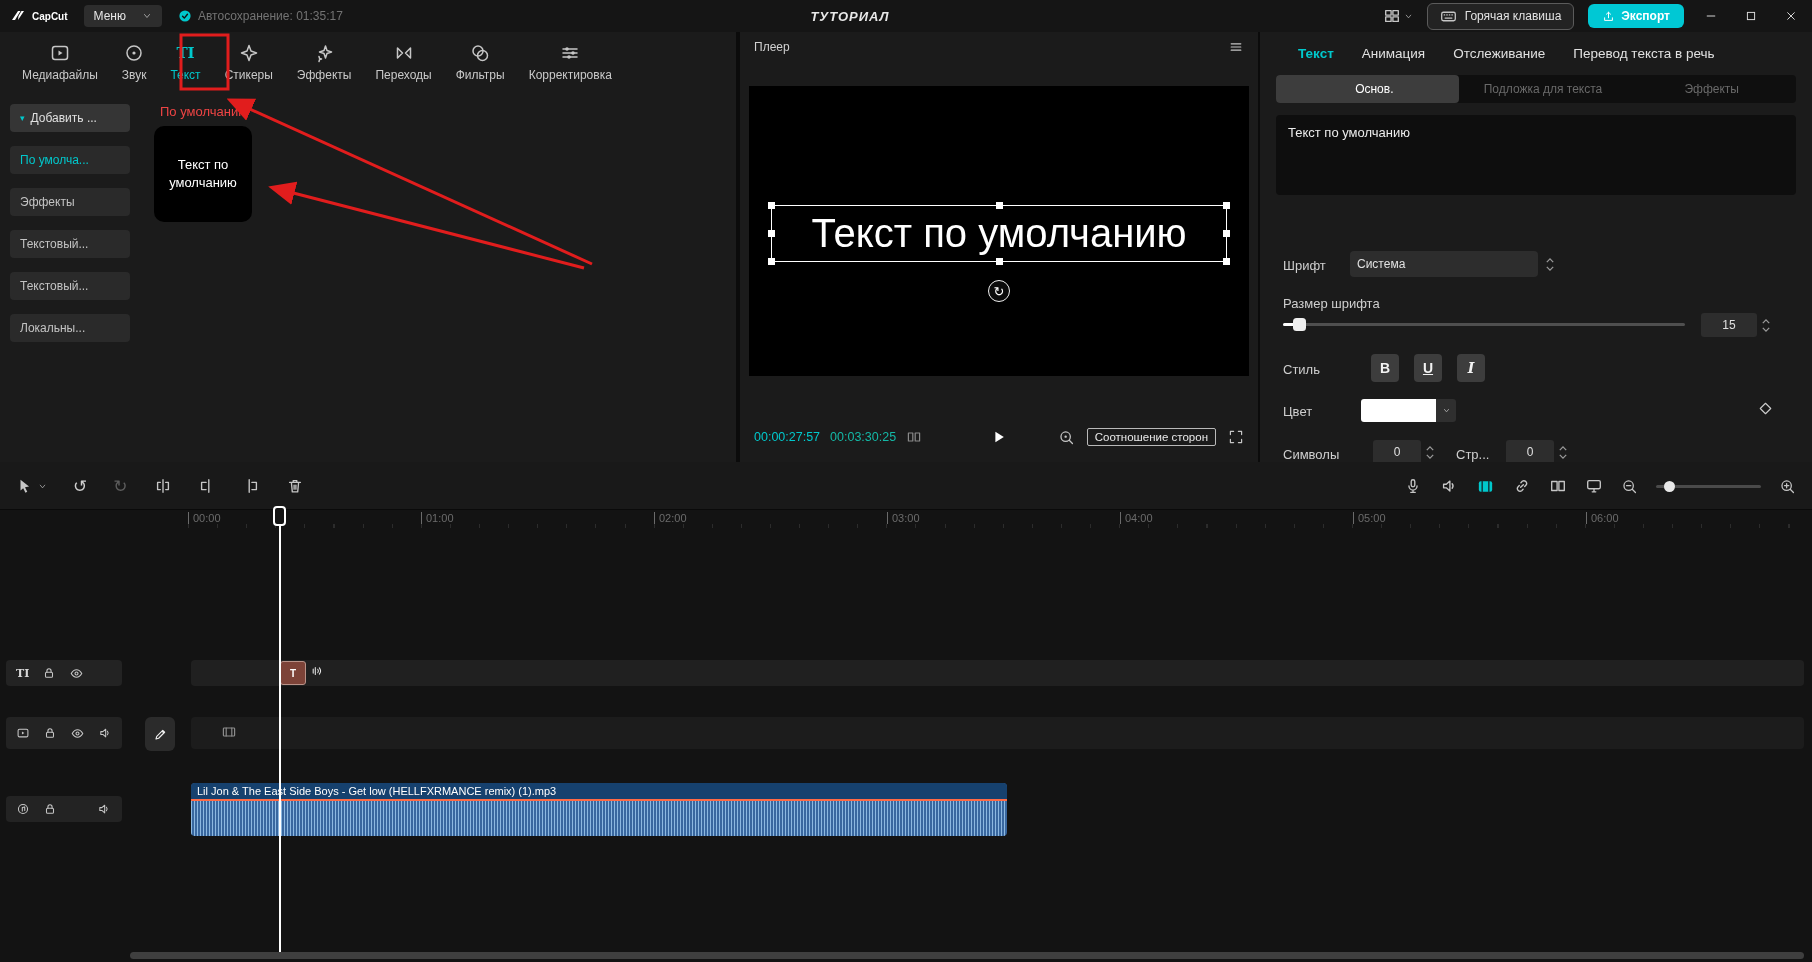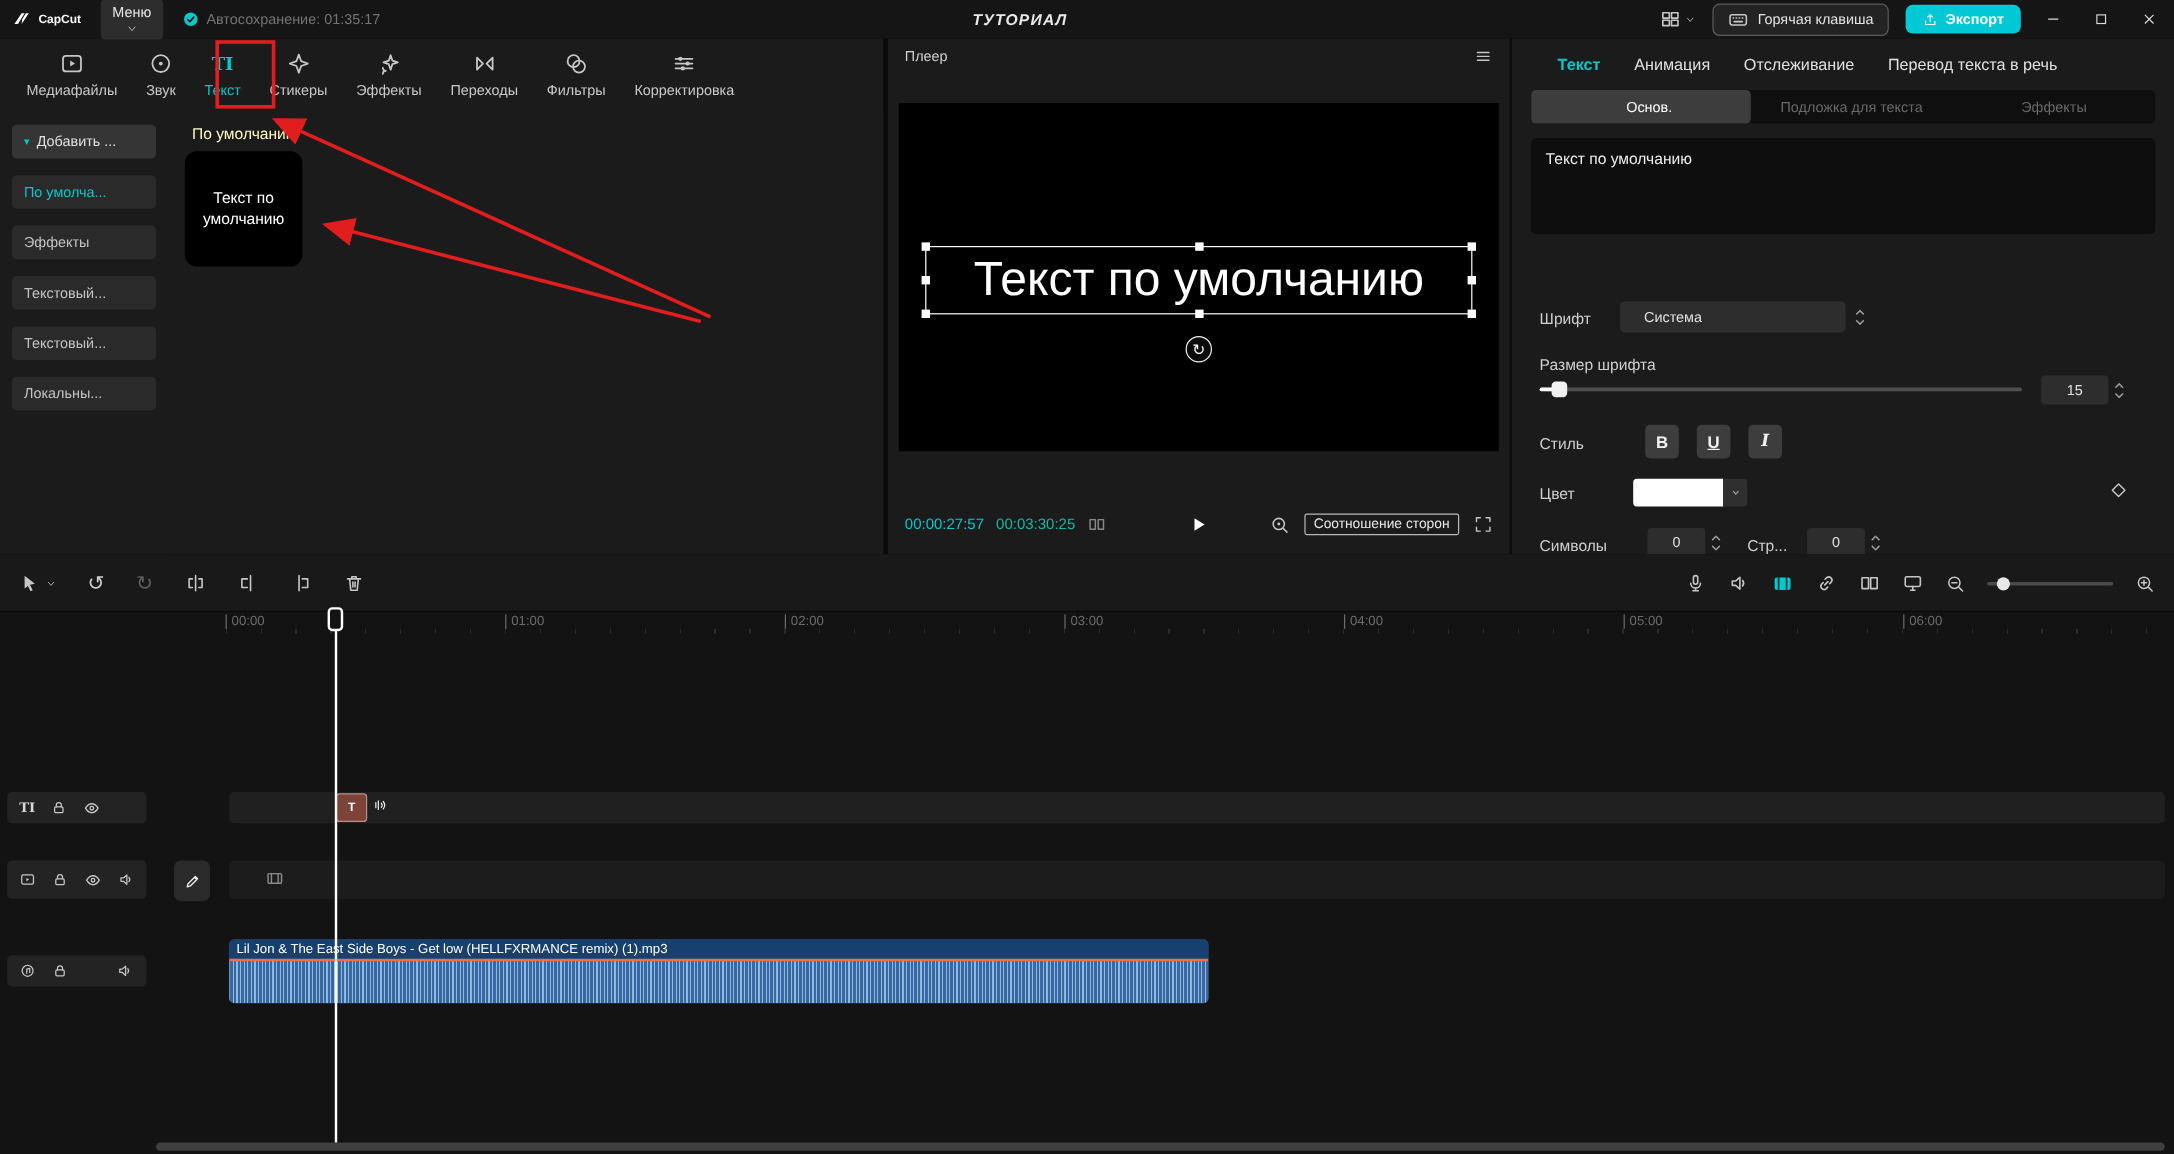--- a/index.html
+++ b/index.html
@@ -6,21 +6,21 @@
   html,body{background:#000;}
   body{font-family:"Liberation Sans",sans-serif;}
   .app{position:relative;width:1812px;height:962px;background:#0b0b0b;overflow:hidden;color:#d8d8d8;font-size:12px;}
   .ic{display:inline-flex;align-items:center;justify-content:center;color:#c6c6c6;}
   .ic svg{display:block;stroke:currentColor;fill:none;stroke-width:1.5;stroke-linecap:round;stroke-linejoin:round;}
 
   
   .titlebar{position:absolute;left:0;top:0;width:1812px;height:32px;background:#151515;display:flex;align-items:center;z-index:6;}
   .tb-left{display:flex;align-items:center;gap:16px;padding-left:10px;}
   .logo{display:flex;align-items:center;gap:6px;color:#fff;font-weight:bold;font-size:10px;}
-  .menu-btn{background:#2d2d2d;border-radius:4px;padding:4px 10px;display:flex;align-items:center;gap:2px;color:#e6e6e6;cursor:default;flex-direction:column;}
+  .menu-btn{background:#2d2d2d;border-radius:4px;padding:4px 10px;display:flex;align-items:center;gap:16px;color:#e6e6e6;cursor:default;}
   .autosave{display:flex;align-items:center;gap:6px;color:#737373;}
   .tb-title{position:absolute;left:770px;top:0;width:160px;height:32px;display:flex;align-items:center;justify-content:center;font-weight:bold;font-size:13px;letter-spacing:1px;color:#e8e8e8;font-style:italic;}
   .tb-right{position:absolute;right:0;top:0;height:32px;display:flex;align-items:center;gap:14px;padding-right:8px;}
   .hotkey-btn{display:flex;align-items:center;gap:8px;border:1px solid #5b5b5b;background:#232323;border-radius:6px;padding:4px 12px;color:#e2e2e2;}
   .export-btn{display:flex;align-items:center;gap:6px;background:#00c8d4;border-radius:6px;padding:5px 14px;color:#fff;font-weight:bold;}
   .winbtn{width:26px;height:32px;display:flex;align-items:center;justify-content:center;color:#dcdcdc;}
 
   
   .left-panel{position:absolute;left:0;top:32px;width:736px;height:430px;background:#1b1b1b;}
   .media-tabs{position:absolute;left:0;top:0;width:100%;height:60px;display:flex;align-items:center;padding-left:10px;}
@@ -29,21 +29,21 @@
   .media-tab.active{color:#00c8cc;}
   .media-tab.active .ic{color:#00c8cc;}
   .ti-glyph{font-family:"DejaVu Serif",serif;font-size:15px;font-weight:bold;font-style:normal;}
   .panel-body{position:absolute;left:0;top:60px;right:0;bottom:0;display:flex;}
   .sidebar{width:140px;padding:12px 10px;display:flex;flex-direction:column;gap:14px;}
   .side-btn{height:28px;border-radius:4px;background:#2a2a2a;color:#c3c3c3;display:flex;align-items:center;padding:0 10px;gap:6px;font-size:12px;white-space:nowrap;overflow:hidden;}
   .side-btn.add{background:#353535;color:#e0e0e0;}
   .side-btn .cy{color:#00c8cc;font-size:9px;}
   .side-btn.active{color:#00c8cc;}
   .content{flex:1;position:relative;background:#1b1b1b;}
-  .lib-header{position:absolute;left:20px;top:12px;color:#fef9c3;font-size:13px;}
+  .lib-header{position:absolute;left:20px;top:12px;color:#ef4444;font-size:13px;}
   .lib-card{position:absolute;left:14px;top:34px;width:98px;height:96px;background:#000;border-radius:10px;display:flex;align-items:center;justify-content:center;text-align:center;color:#fff;font-size:13px;line-height:1.35;padding:8px;cursor:default;}
 
   
   .player{position:absolute;left:740px;top:32px;width:518px;height:430px;background:#1b1b1b;}
   .player-header{height:30px;display:flex;align-items:center;justify-content:space-between;padding:0 14px;color:#d0d0d0;}
   .video{position:absolute;left:9px;top:54px;width:500px;height:290px;background:#000;}
   .overlay-box{position:absolute;left:22px;top:119px;width:456px;height:57px;border:1px solid #fff;display:flex;align-items:center;justify-content:center;}
   .overlay-text{color:#fff;font-size:40px;white-space:nowrap;}
   .hdl{position:absolute;width:7px;height:7px;background:#fff;}
   .hdl.tl{left:-4px;top:-4px}.hdl.tm{left:50%;top:-4px;margin-left:-3.5px}.hdl.tr{right:-4px;top:-4px}
@@ -61,21 +61,21 @@
   
   .right-panel{position:absolute;left:1260px;top:32px;width:552px;height:430px;background:#1b1b1b;overflow:hidden;}
   .rp-tabs{display:flex;gap:28px;padding:14px 0 0 38px;font-size:13.5px;color:#e0e0e0;}
   .rp-tab{cursor:default;white-space:nowrap;}
   .rp-tab.active{color:#00c8cc;font-weight:bold;}
   .rp-subtabs{margin:14px 16px 0;height:28px;background:#0f0f0f;border-radius:4px;display:flex;}
   .rp-subtab{flex:1;display:flex;align-items:center;justify-content:center;color:#696969;font-size:12px;border-radius:4px;white-space:nowrap;}
   .rp-subtab.active{background:#3d3d3d;color:#fff;padding-left:14px;}
   .rp-textarea{margin:12px 16px 0;height:80px;background:#0e0e0e;border-radius:4px;padding:10px 12px;color:#ececec;font-size:13px;}
   .rp-label{position:absolute;color:#cfcfcf;font-size:13px;}
-  .font-select{position:absolute;left:90px;top:219px;width:188px;height:26px;background:#2d2d2d;border-radius:4px;display:flex;align-items:center;padding:0 20px;color:#e0e0e0;}
+  .font-select{position:absolute;left:90px;top:219px;width:188px;height:26px;background:#2d2d2d;border-radius:4px;display:flex;align-items:center;padding:0 7px;color:#e0e0e0;}
   .stepper{position:absolute;display:flex;flex-direction:column;align-items:center;justify-content:center;gap:3px;color:#9a9a9a;}
   .stepper svg{stroke:currentColor;fill:none;stroke-width:1.6;}
   .slider{position:absolute;left:23px;top:291px;width:402px;height:3px;background:#4f4f4f;border-radius:2px;}
   .slider-fill{width:16px;height:3px;background:#fff;border-radius:2px;}
   .slider-handle{position:absolute;left:10px;top:-5px;width:13px;height:13px;background:#f0f0f0;border-radius:3.5px;}
   .num-box{position:absolute;height:24px;background:#2d2d2d;border-radius:3px;display:flex;align-items:center;justify-content:center;color:#e0e0e0;font-size:12px;}
   .style-btns{position:absolute;left:111px;top:322px;display:flex;gap:15px;}
   .style-btn{width:28px;height:28px;background:#3d3d3d;border-radius:4px;display:flex;align-items:center;justify-content:center;color:#f2f2f2;font-size:14px;font-weight:bold;}
   .style-btn.u{text-decoration:underline;}
   .style-btn.i{font-family:"DejaVu Serif",serif;font-style:italic;}

